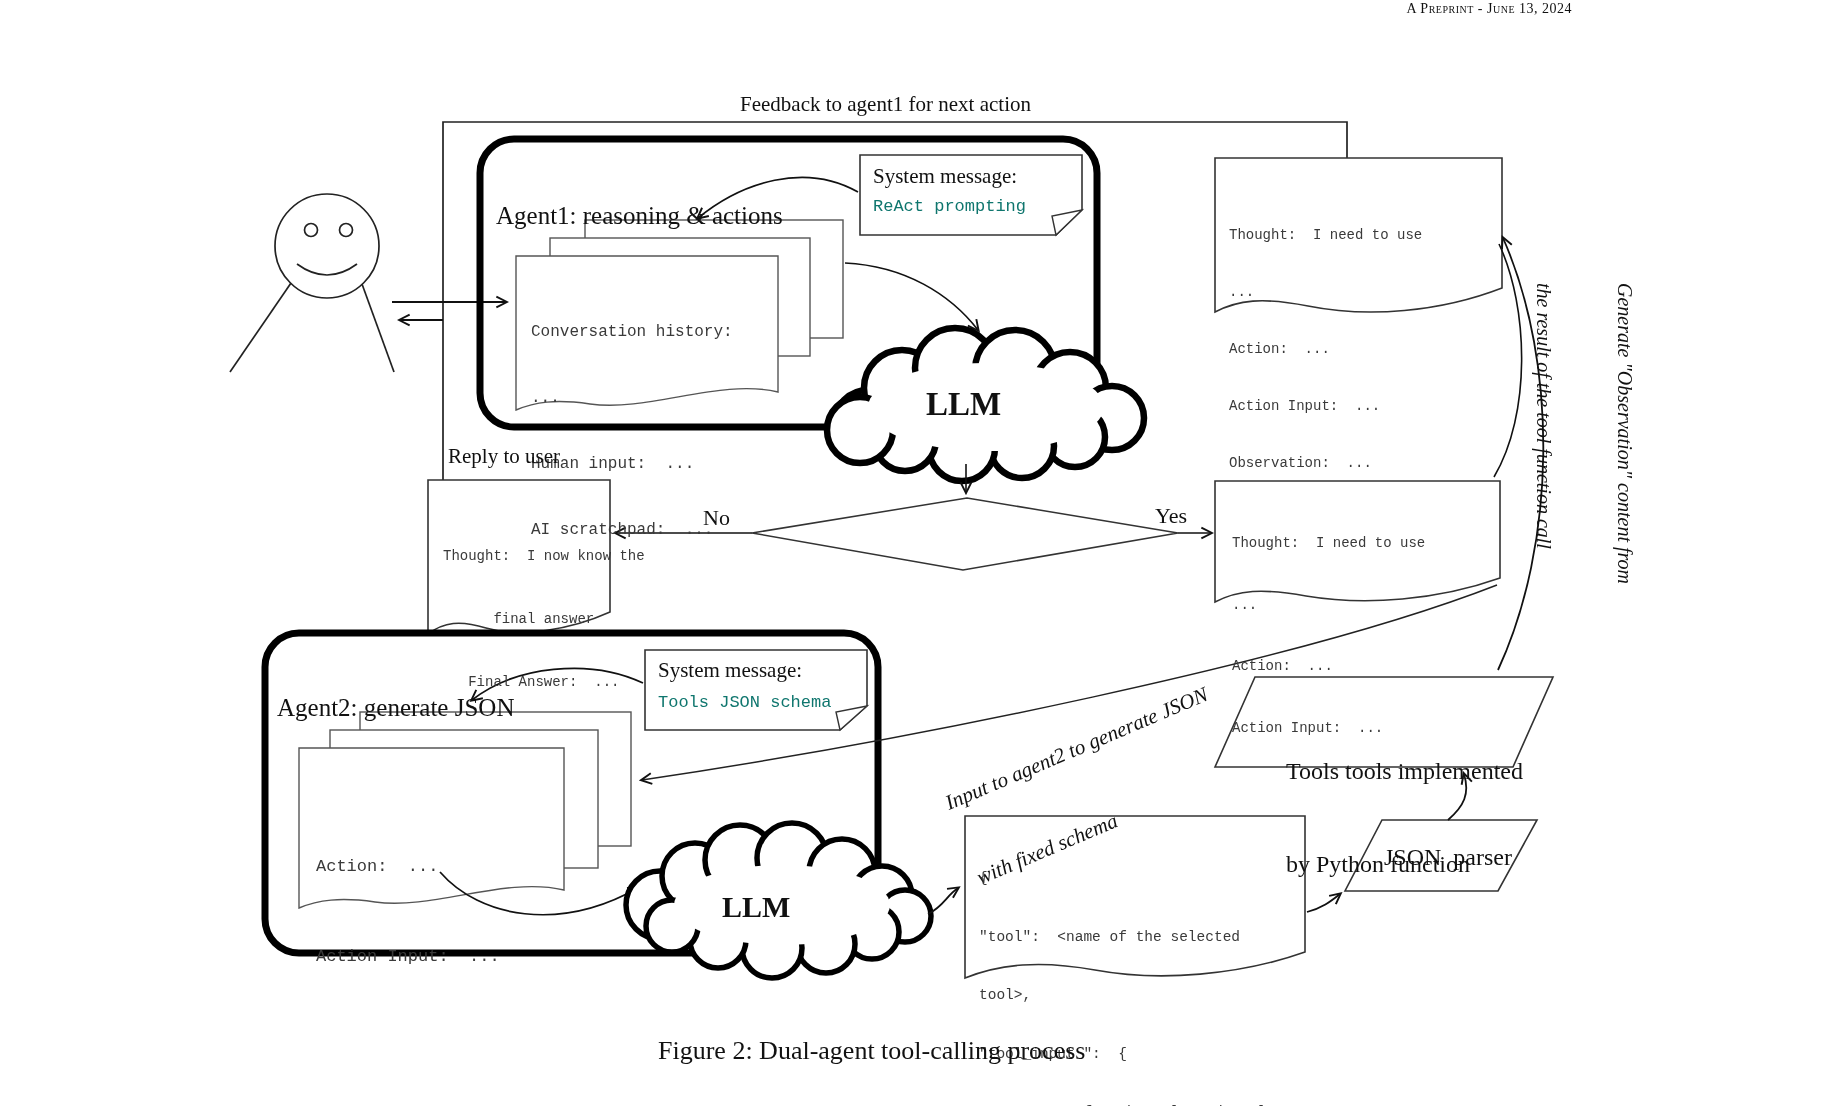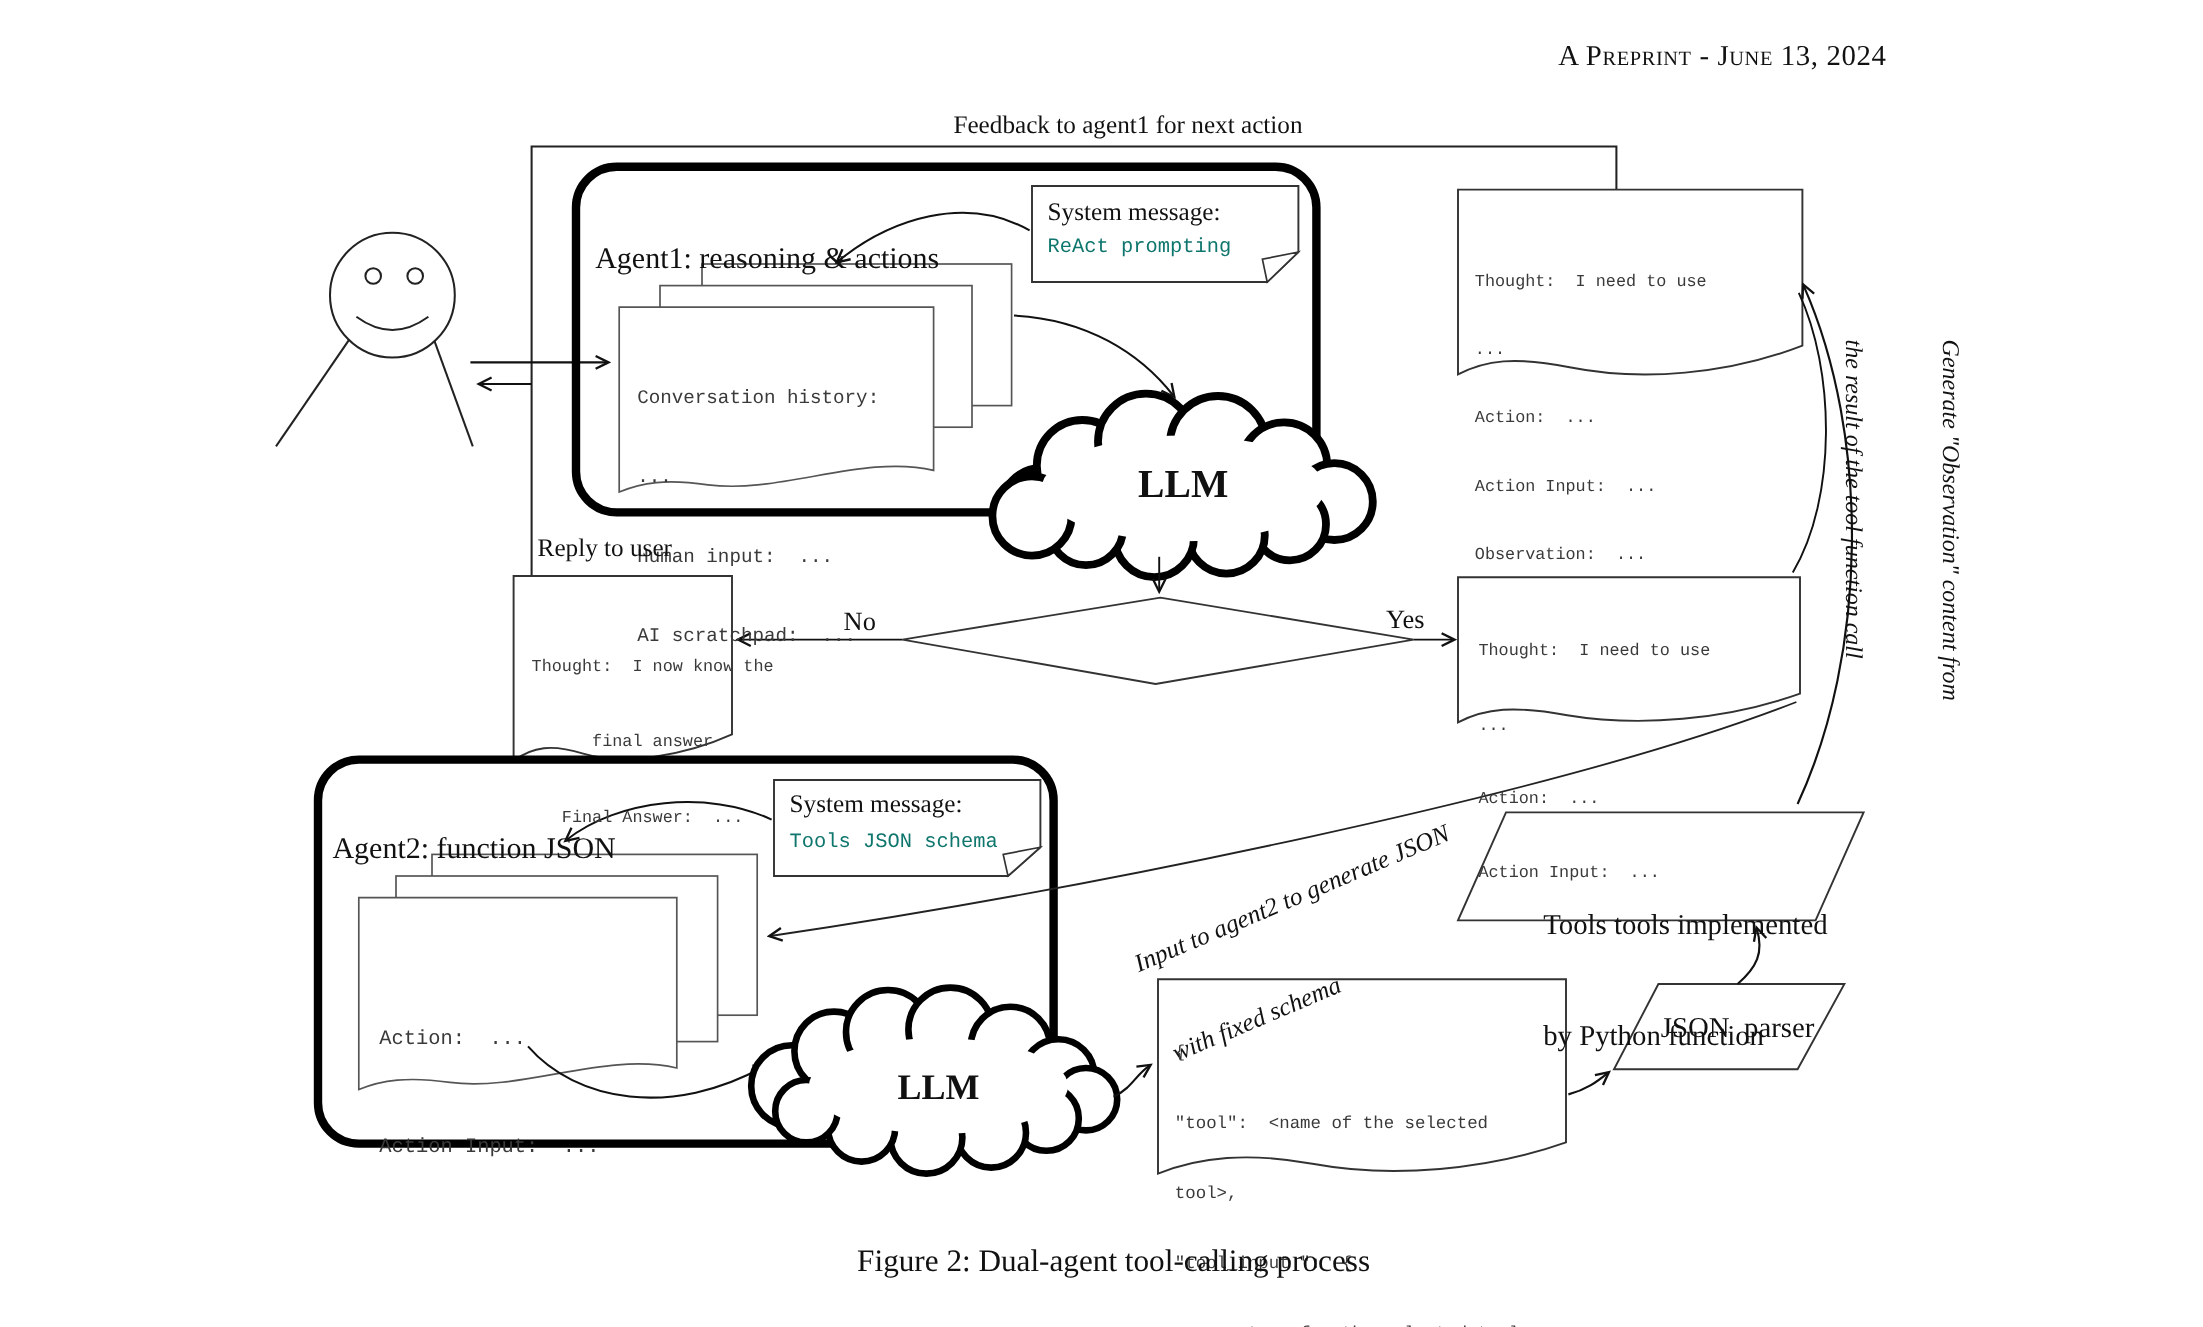--- a/index.html
+++ b/index.html
@@ -4,22 +4,22 @@
 <style>
   html,body{margin:0;padding:0;background:#fff;}
   #canvas{position:relative;width:1836px;height:1106px;background:#ffffff;overflow:hidden;
           font-family:"Liberation Serif", serif;color:#111;}
   svg#shapes{position:absolute;left:0;top:0;width:1836px;height:1106px;}
   .txt{position:absolute;white-space:pre;}
   .serif{font-family:"Liberation Serif", serif;}
   .mono{font-family:"Liberation Mono","DejaVu Sans Mono",monospace;color:#3a3a3a;}
   .b{font-weight:bold;}
   .i{font-style:italic;}
-  .center{text-align:center;}
-  .header{font-size:24px;letter-spacing:.5px;font-variant:small-caps;text-align:right;margin-top:33px;}
+  .center{text-align:left;}
+  .header{font-size:14px;letter-spacing:.5px;font-variant:small-caps;text-align:right;}
   .label20{font-size:21px;}
   .title25{font-size:25px;margin-top:44px;}
   .mono15{font-size:14px;line-height:21px;}
   .mono16{font-size:16px;line-height:22px;}
   .mono17{font-size:17px;line-height:30px;}
   .mono14{font-size:14.5px;line-height:19.5px;}
   .monoNote{font-size:17px;color:#0f766e;}
   .llm1{font-size:33px;}
   .llm2{font-size:30px;}
   .diamondTxt{font-size:25px;}
@@ -186,21 +186,21 @@
   <div>Final Answer:  ...</div>
 </div>
 
 <div class="txt mono mono15" style="left:1232px;top:492px;line-height:20.5px;">
   <div>Thought:  I need to use</div>
   <div>...</div>
   <div>Action:  ...</div>
   <div>Action Input:  ...</div>
 </div>
 
-<div class="txt serif title25" style="left:277px;top:650px;">Agent2: function JSON</div>
+<div class="txt serif title25" style="left:277px;top:650px;">Agent2: generate JSON</div>
 
 <div class="txt serif label20" style="left:658px;top:658px;">System message:</div>
 <div class="txt mono monoNote" style="left:658px;top:693px;">Tools JSON schema</div>
 
 <div class="txt mono mono17" style="left:316px;top:792px;">
   <div>Action:  ...</div>
   <div>Action Input:  ...</div>
 </div>
 
 <div class="txt serif b llm2 center" style="left:722px;top:890px;width:120px;">LLM</div>

